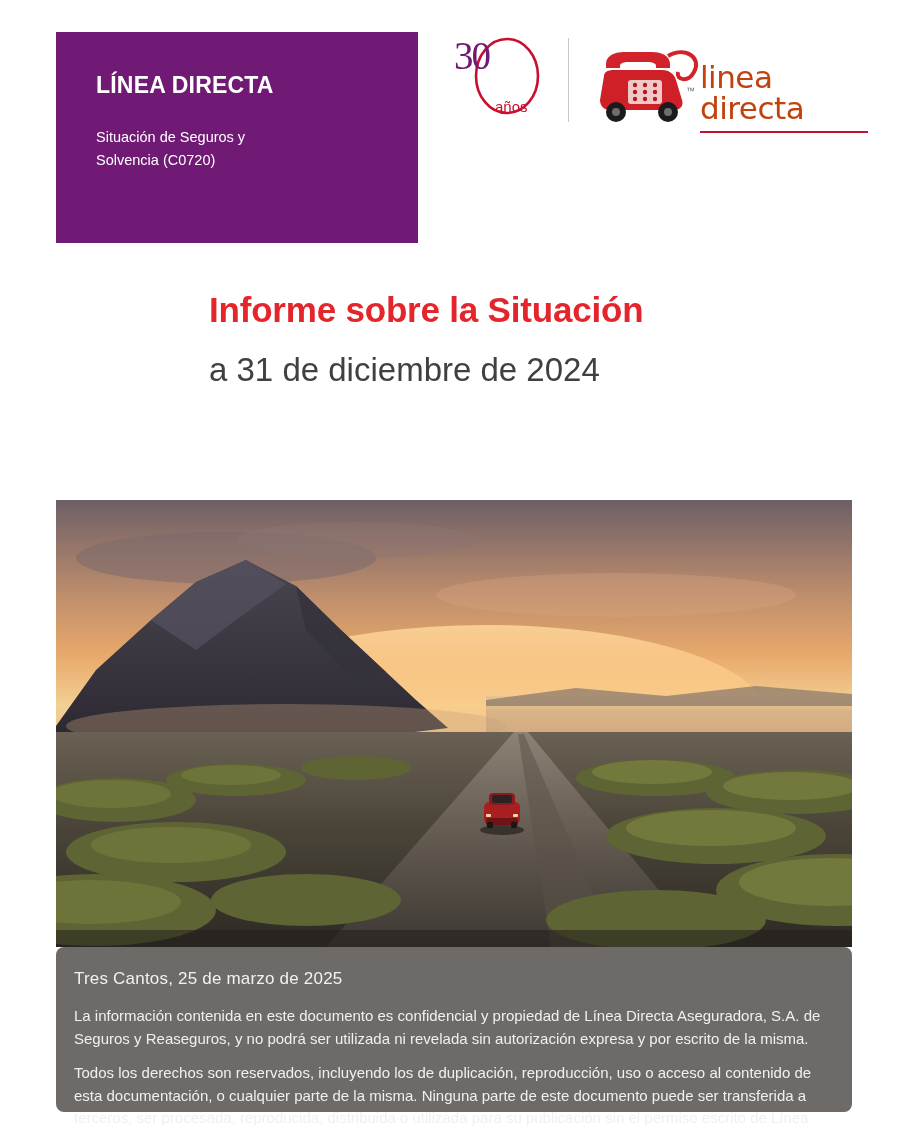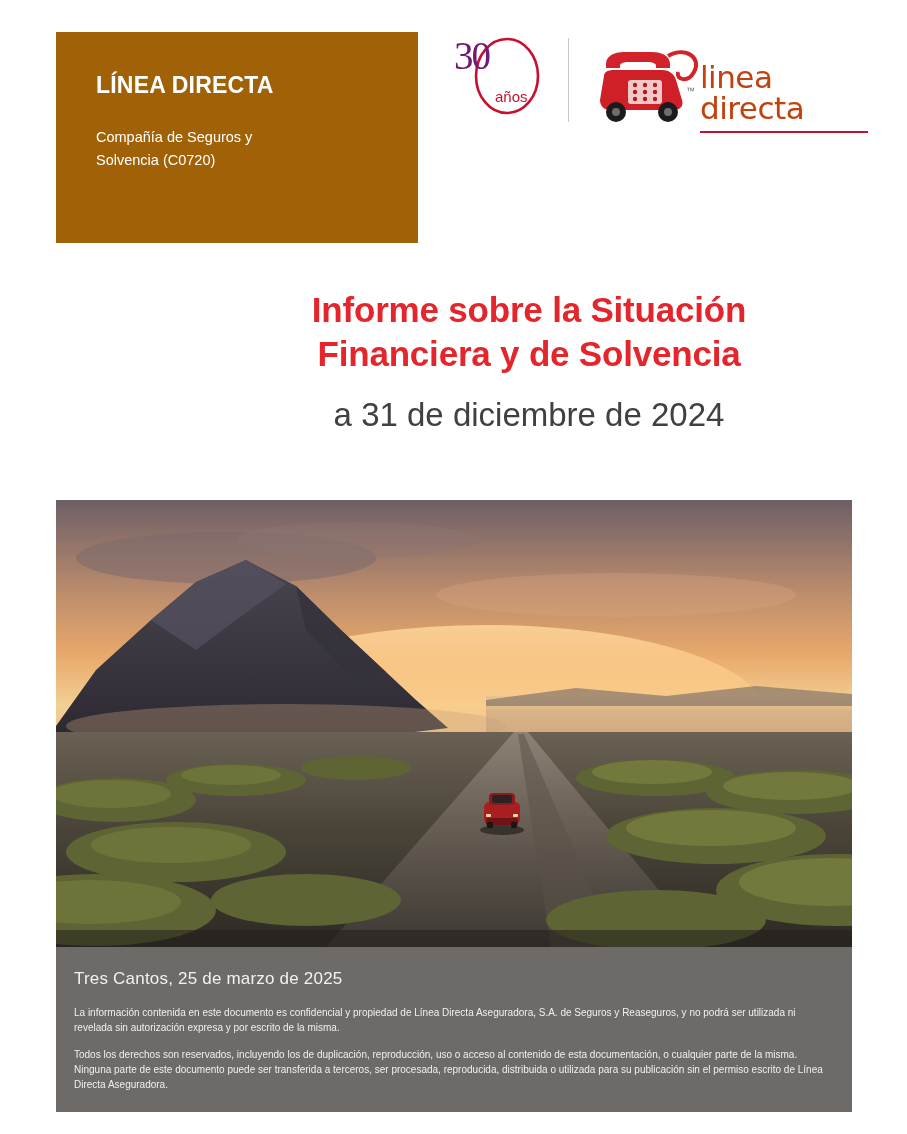--- a/index.html
+++ b/index.html
@@ -30,21 +30,21 @@
     width: 907px;
     height: 250px;
   }
 
   .company-box {
     position: absolute;
     left: 56px;
     top: 32px;
     width: 362px;
     height: 211px;
-    background: #a16207;
+    background: #701a75;
     color: #ffffff;
     box-sizing: border-box;
     padding: 38px 34px 0 40px;
   }
   .company-name {
     font-size: 23px;
     font-weight: bold;
     line-height: 1.32;
     letter-spacing: 0.2px;
     margin: 0;
@@ -79,21 +79,21 @@
     font-size: 39px;
     font-weight: normal;
     font-family: Liberation Serif, serif;
     letter-spacing: -2px;
     color: #701a75;
     line-height: 1;
   }
   .anniv-word {
     position: absolute;
     left: 45px;
-    top: 52px;
+    top: 62px;
     font-size: 15px;
     color: #c8102e;
     font-family: "Liberation Sans", sans-serif;
   }
   .divider-v {
     position: absolute;
     left: 128px;
     top: 4px;
     width: 1px;
     height: 84px;
@@ -134,21 +134,21 @@
     font-size: 9px;
     color: #6b6b6b;
   }
 
   
   .title-block {
     position: absolute;
     right: 58px;
     top: 288px;
     width: 640px;
-    text-align: center;
+    text-align: left;
     color: #e4262c;
   }
   .title-line {
     font-size: 35px;
     font-weight: bold;
     line-height: 1.27;
     letter-spacing: -0.2px;
   }
   .subtitle-line {
     margin-top: 18px;
@@ -173,49 +173,50 @@
   .footer {
     position: absolute;
     left: 56px;
     top: 947px;
     width: 796px;
     height: 165px;
     background: #6d6a68;
     color: #ffffff;
     box-sizing: border-box;
     padding: 22px 26px 10px 18px;
+    border-radius: 8px;
   }
   .footer-place {
     font-size: 17px;
     font-weight: normal;
     color: #f2f2f2;
     margin-bottom: 16px;
     letter-spacing: 0.2px;
   }
   .footer-p {
-    font-size: 10px;
+    font-size: 15px;
     line-height: 1.5;
     color: #f0f0f0;
     margin: 0 0 12px 0;
     max-width: 760px;
   }
 </style>
 </head>
 <body>
 
 <div class="page">
 
   <div class="header-row">
 
     <div class="company-box">
       <div class="company-name">
         <span>LÍNEA DIRECTA</span><br>
       </div>
       <div class="company-sub">
-        <span>Compañía de Seguros y</span><br>
+        <span>Situación de Seguros y</span><br>
         <span>Solvencia (C0720)</span>
       </div>
     </div>
 
     <div class="brand-zone">
 
       <div class="anniv">
         <svg width="110" height="92" viewBox="0 0 110 92">
           <ellipse cx="57" cy="40" rx="31" ry="37" fill="none" stroke="#c8102e" stroke-width="2.6"></ellipse>
         </svg>
@@ -258,21 +259,20 @@
 
       <div class="wordmark">
         <div class="wordmark-text">linea directa</div>
         <div class="wordmark-rule"></div>
       </div>
     </div>
   </div>
 
   <div class="title-block">
     <div class="title-line">Informe sobre la Situación</div>
-    <div class="title-line">Financiera y de Solvencia</div>
     <div class="subtitle-line">a 31 de diciembre de 2024</div>
   </div>
 
   <div class="hero">
     <svg width="796" height="447" viewBox="0 0 796 447" preserveAspectRatio="none">
       <defs>
         <linearGradient id="sky" x1="0" y1="0" x2="0" y2="1">
           <stop offset="0%" stop-color="#6d5f66"></stop>
           <stop offset="35%" stop-color="#b88a6c"></stop>
           <stop offset="62%" stop-color="#e8a96b"></stop>

